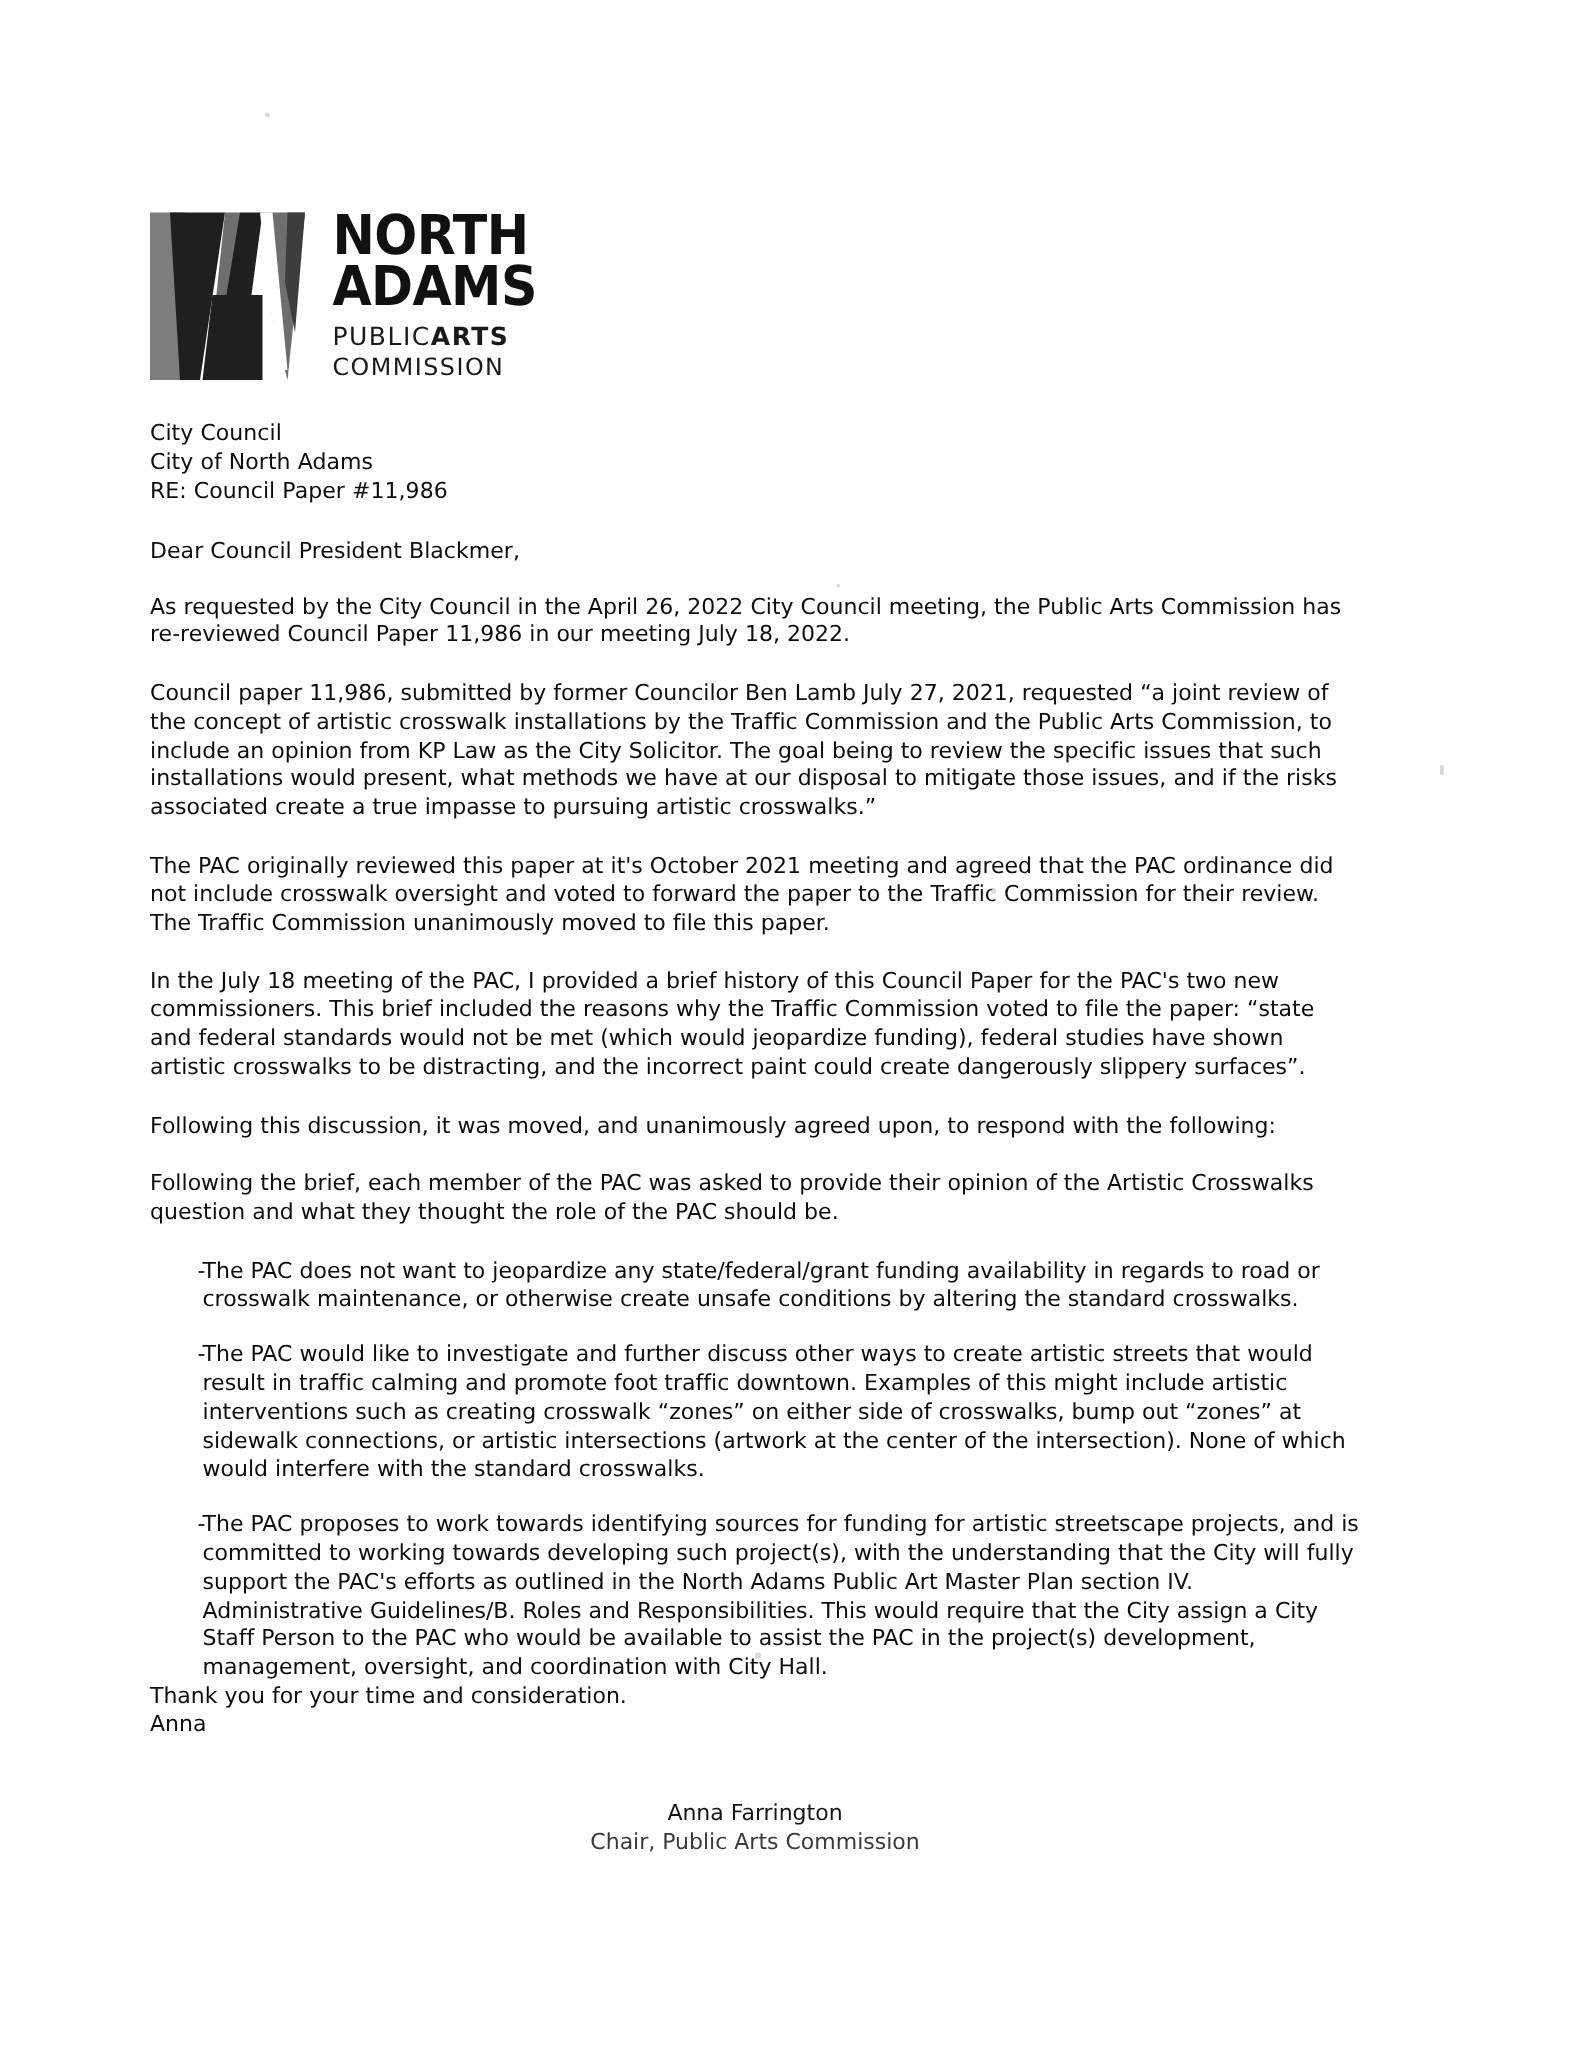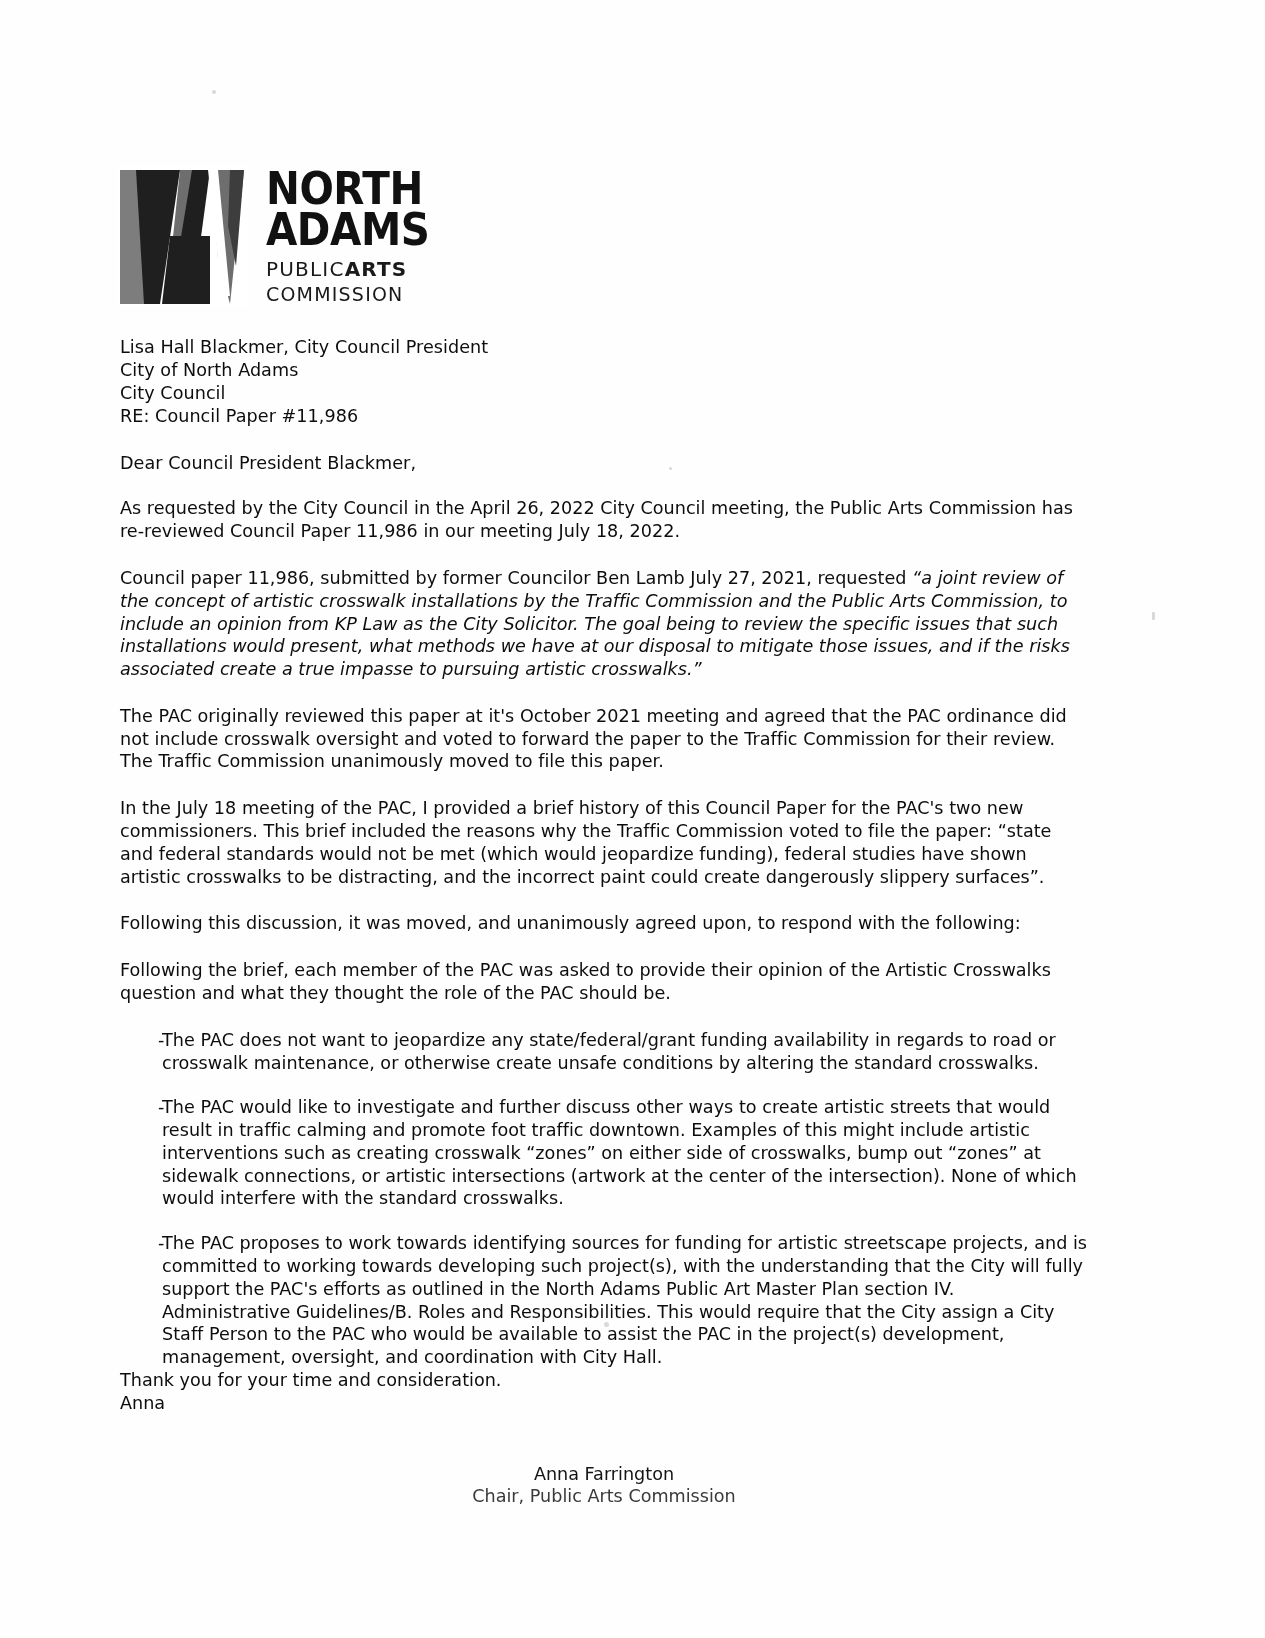--- a/index.html
+++ b/index.html
@@ -98,21 +98,20 @@
   }
   p.para {
     font-size: 17.6px;
     line-height: 1.295;
     margin: 0;
     margin-top: 24px;
     letter-spacing: 0.02px;
     text-align: left;
   }
   .quote-it {
-    font-style: italic;
   }
   ul.resp-list {
     list-style: none;
     margin: 0;
     padding: 0;
     margin-top: 24px;
   }
   ul.resp-list li {
     display: flex;
     font-size: 17.6px;
@@ -188,23 +187,22 @@
         <div class="logo-line1">NORTH</div>
         <div class="logo-line2">ADAMS</div>
         <div class="logo-line3"><span class="lt">PUBLIC</span><span class="bd">ARTS</span></div>
         <div class="logo-line4">COMMISSION</div>
       </div>
     </div>
 
     <div class="body-wrap">
 
       <div>
-        <div class="addr-line">Lisa Hall Blackmer, City Council President</div>
+        <div class="addr-line">City Council</div>
         <div class="addr-line">City of North Adams</div>
-        <div class="addr-line">City Council</div>
         <div class="addr-line">RE: Council Paper #11,986</div>
       </div>
 
       <div class="salutation">Dear Council President Blackmer,</div>
 
       <p class="para">As requested by the City Council in the April 26, 2022 City Council meeting, the Public Arts Commission has re-reviewed Council Paper 11,986 in our meeting July 18, 2022.</p>
 
       <p class="para"><span>Council paper 11,986, submitted by former Councilor Ben Lamb July 27, 2021, requested </span><span class="quote-it">“a joint review of the concept of artistic crosswalk installations by the Traffic Commission and the Public Arts Commission, to include an opinion from KP Law as the City Solicitor. The goal being to review the specific issues that such installations would present, what methods we have at our disposal to mitigate those issues, and if the risks associated create a true impasse to pursuing artistic crosswalks.”</span></p>
 
       <p class="para">The PAC originally reviewed this paper at it's October 2021 meeting and agreed that the PAC ordinance did not include crosswalk oversight and voted to forward the paper to the Traffic Commission for their review. The Traffic Commission unanimously moved to file this paper.</p>

